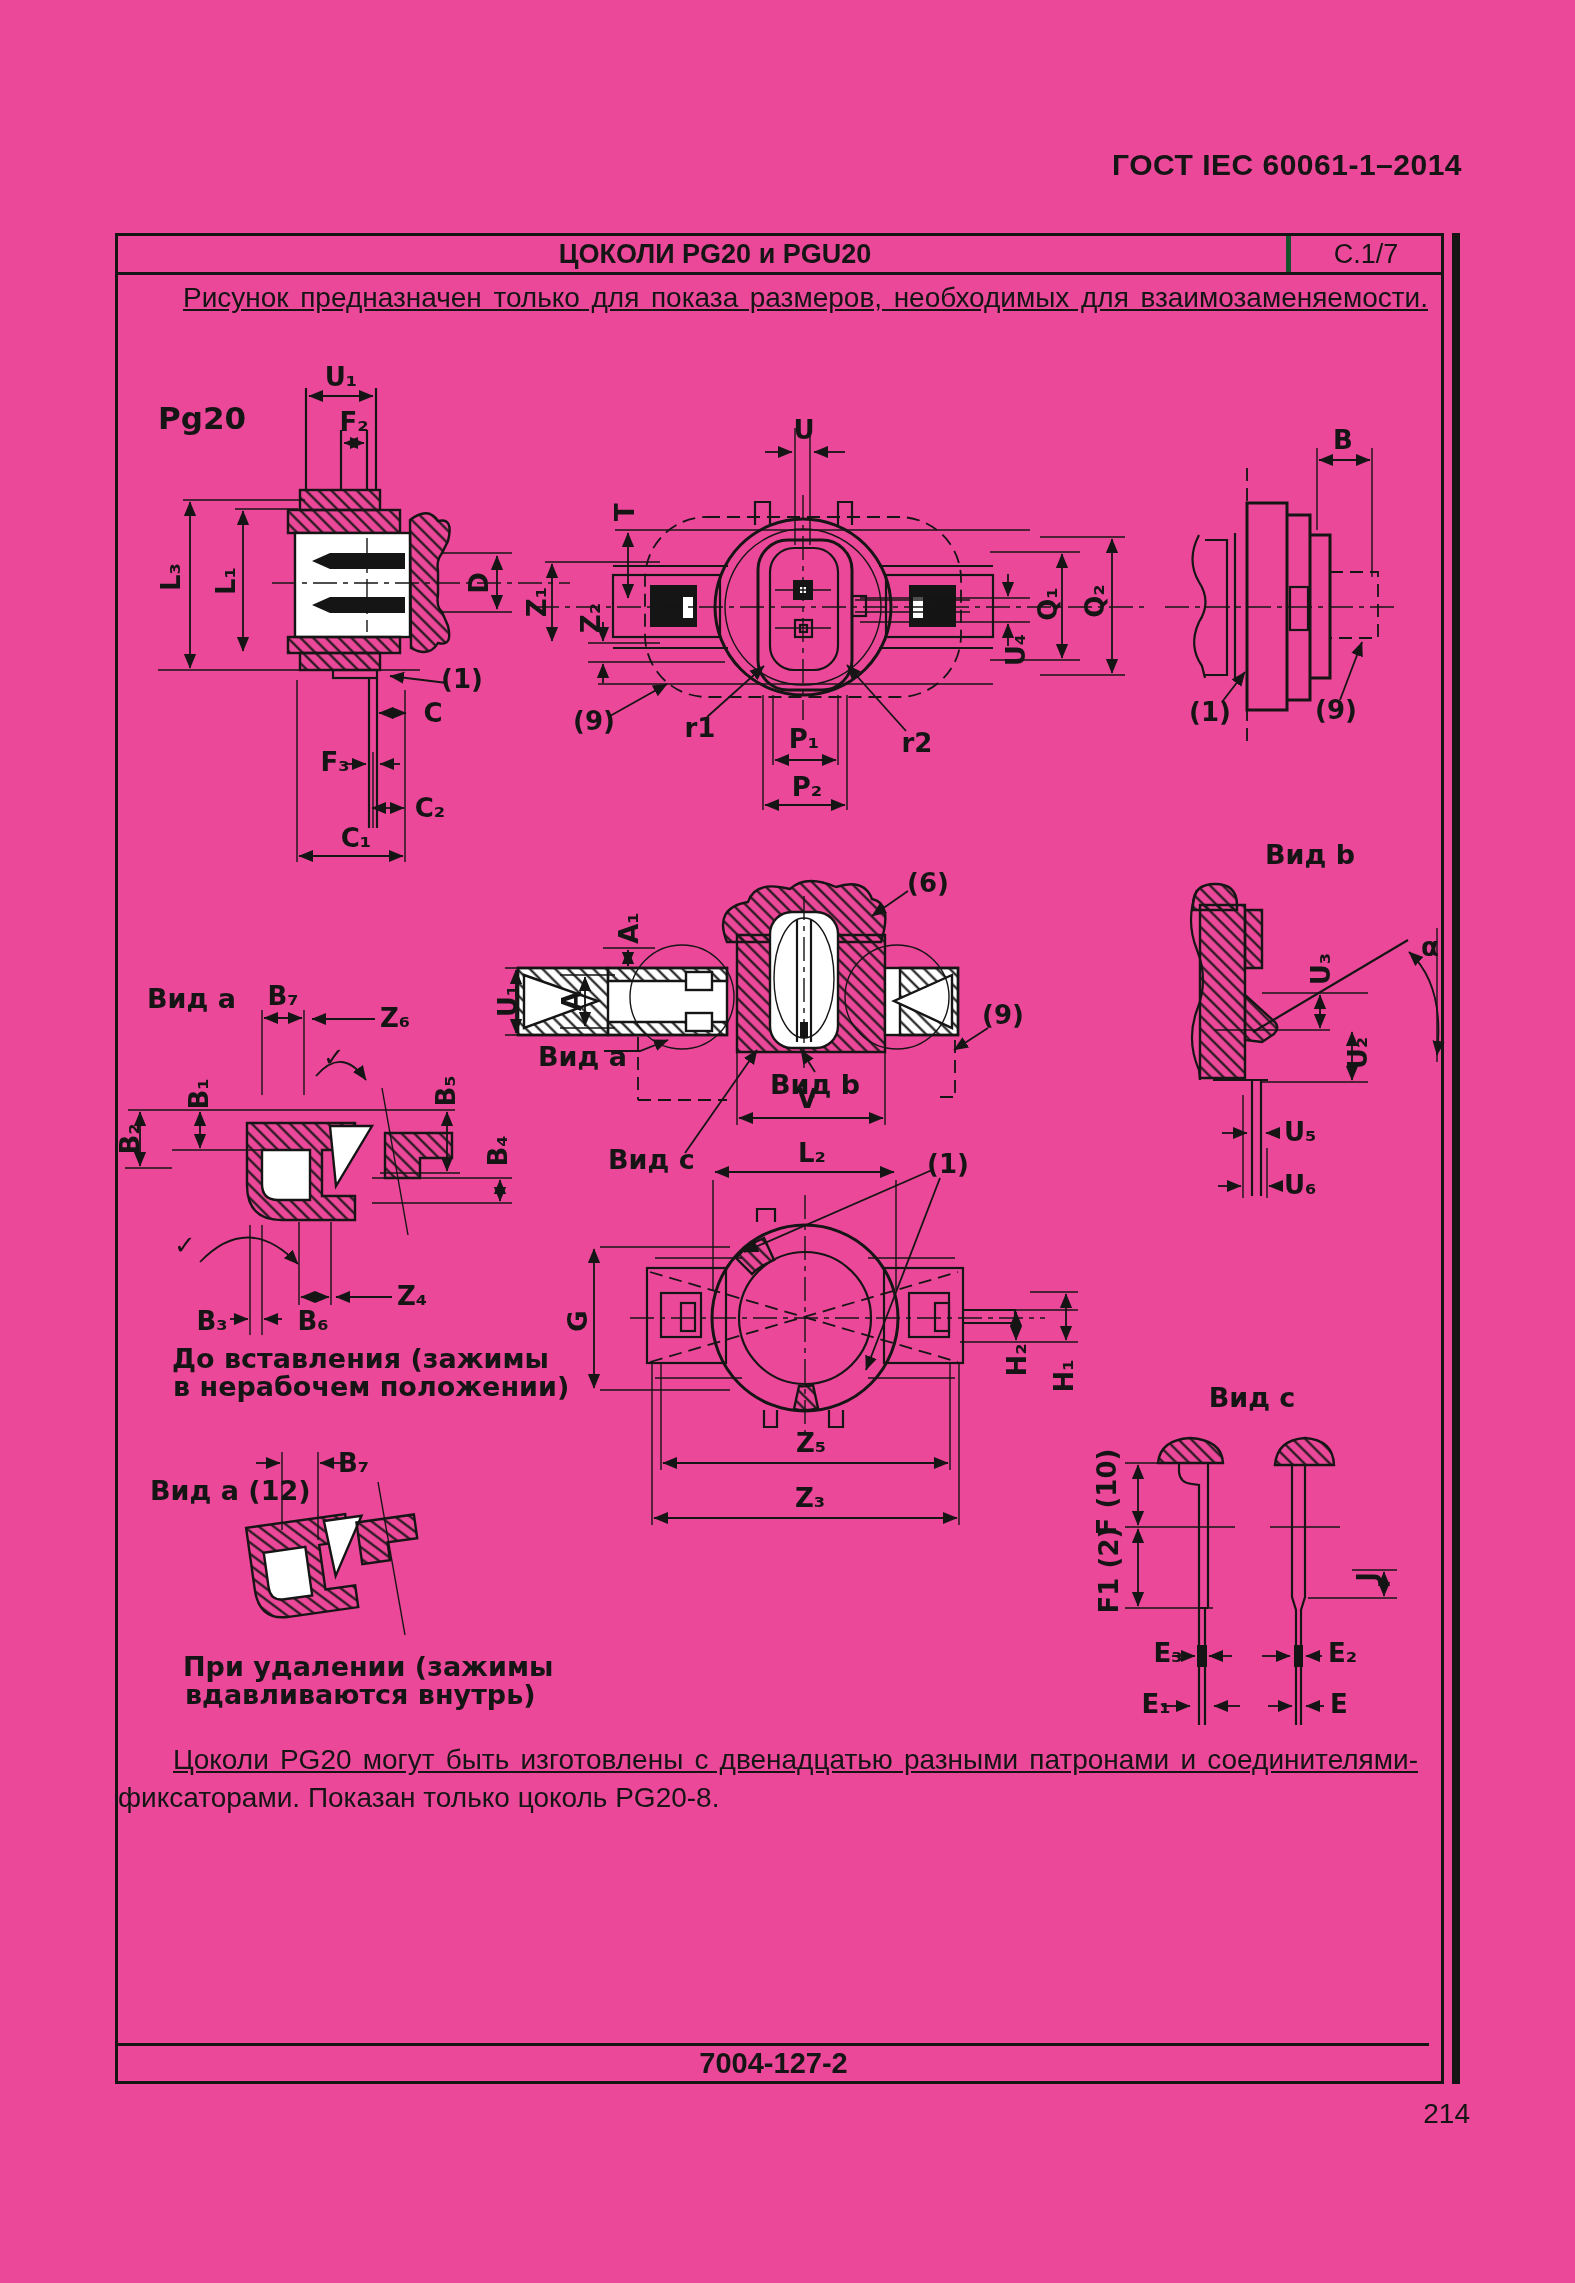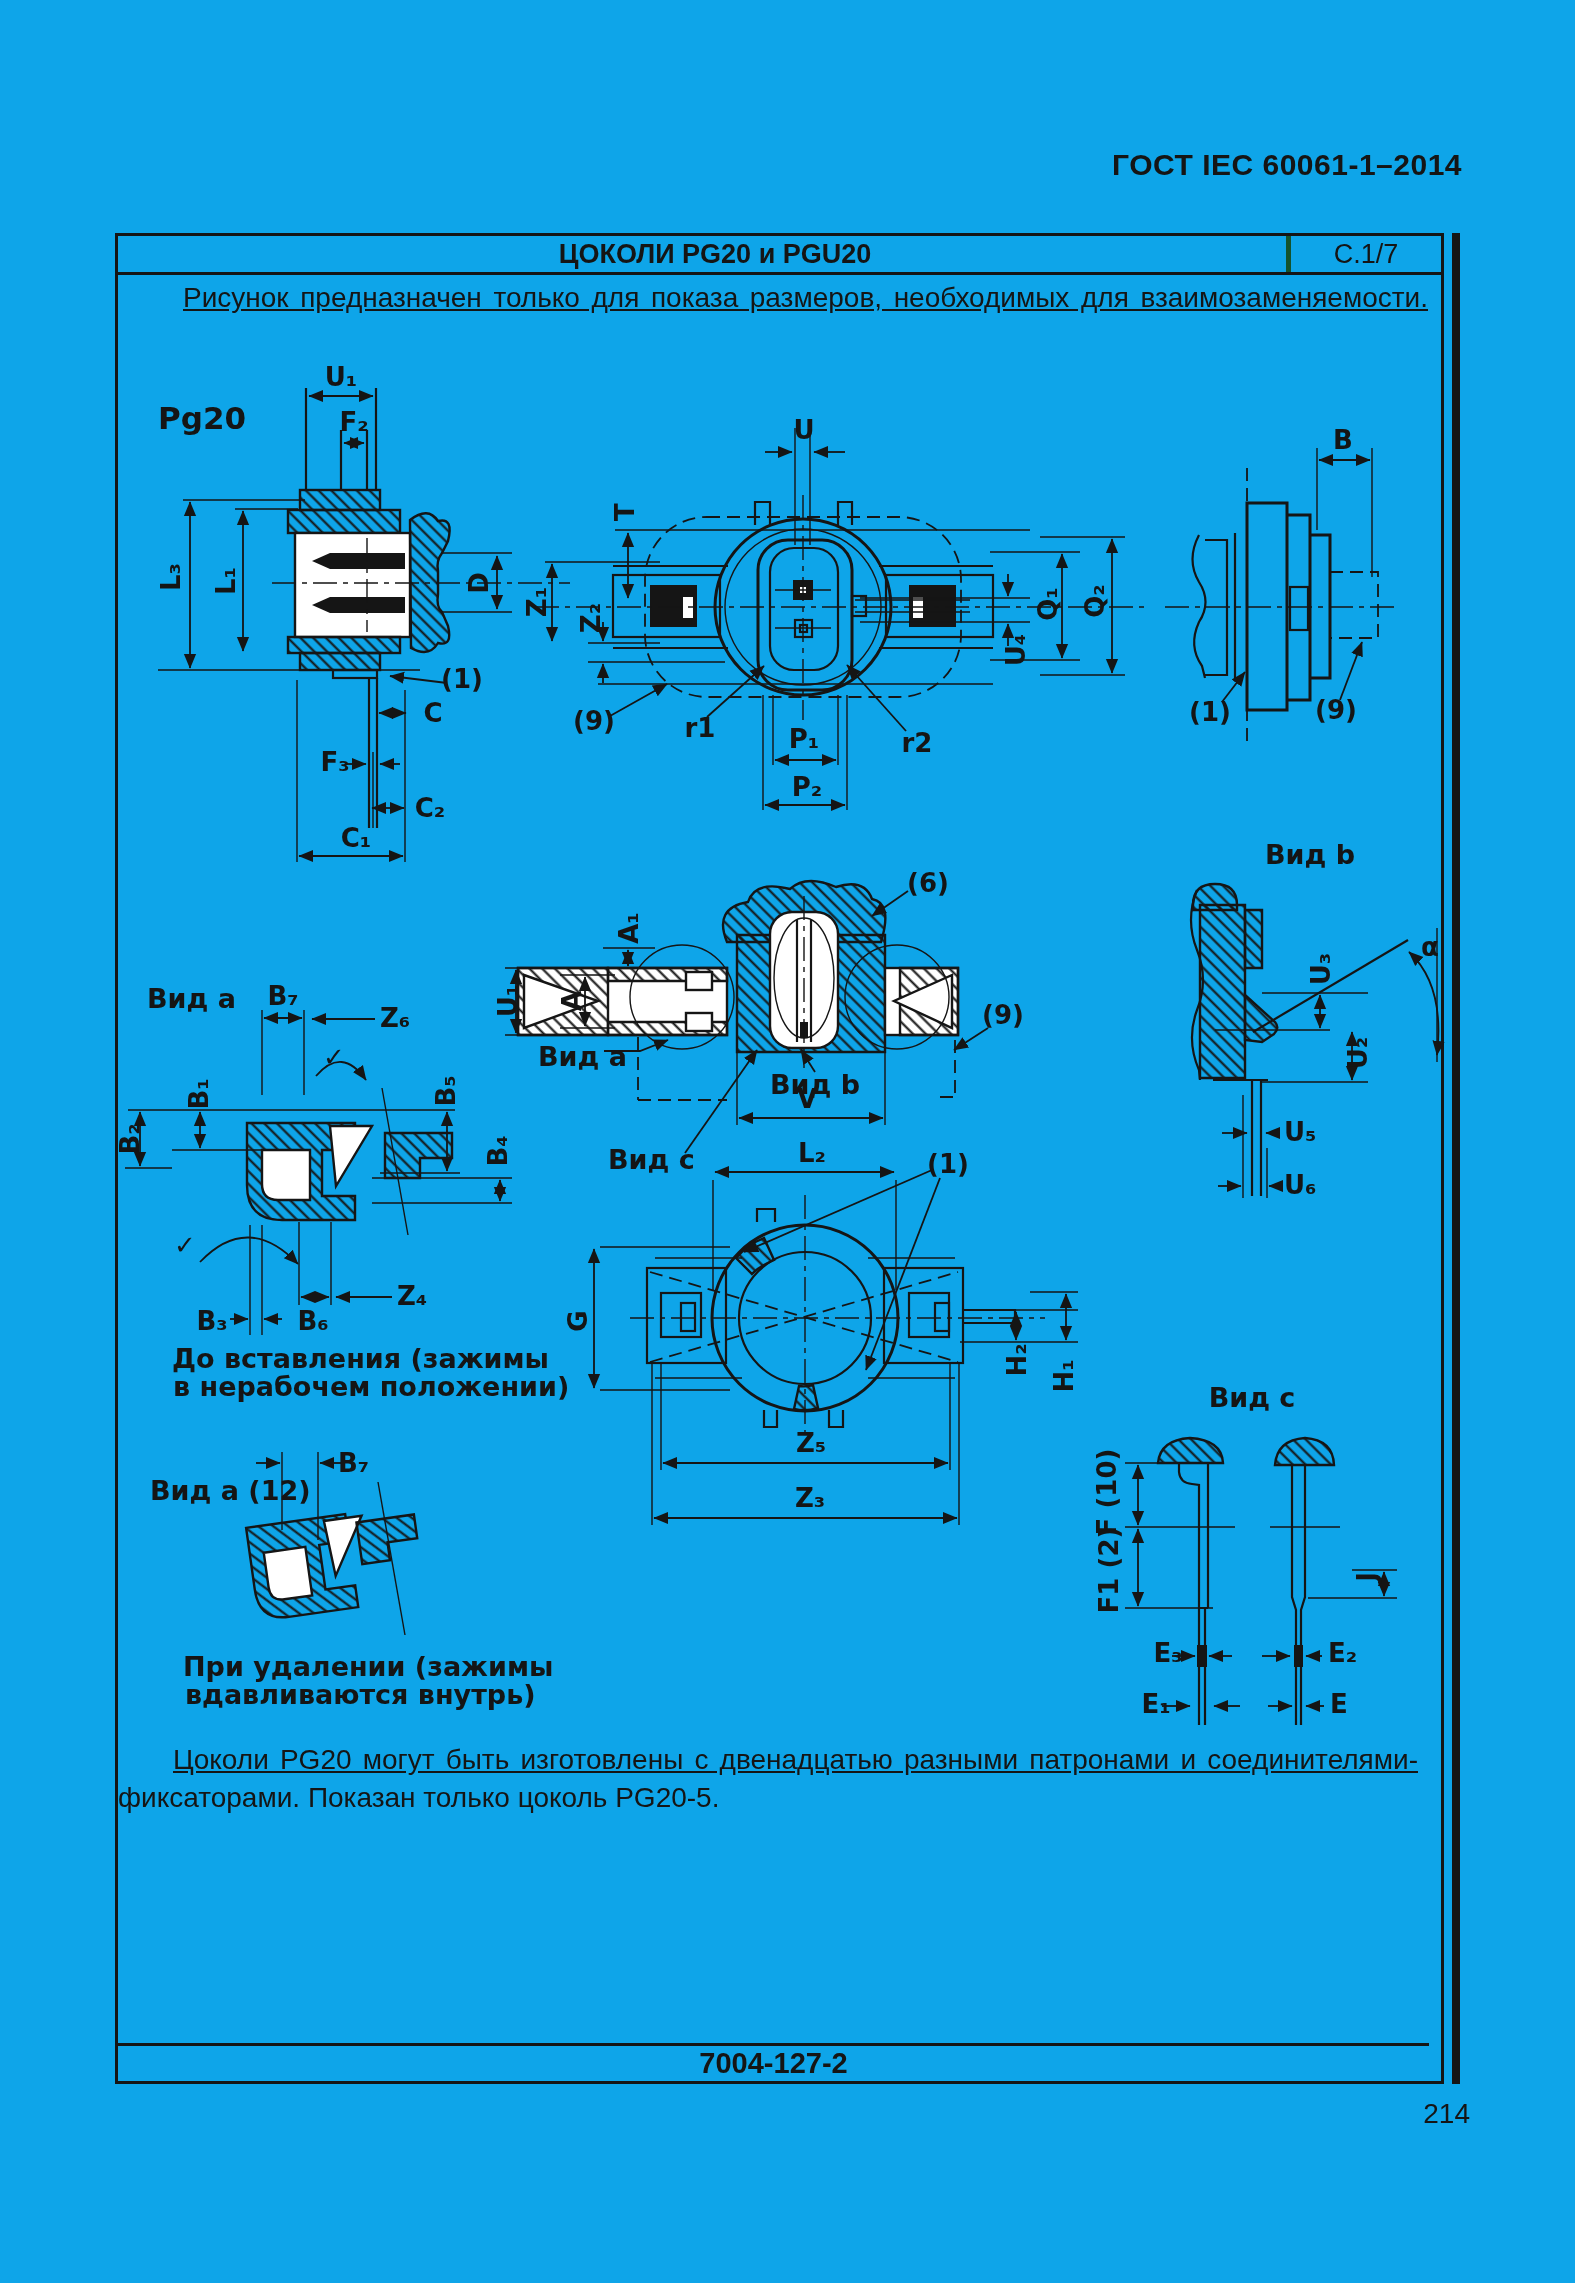--- a/index.html
+++ b/index.html
@@ -1,16 +1,16 @@
 <!DOCTYPE html>
 <html><head>
 <meta charset="utf-8">
 <style>
   html,body{margin:0;padding:0;background:#fff;}
-  .page{position:relative;width:1575px;height:2283px;background:#0ea5e9;overflow:hidden;
+  .page{position:relative;width:1575px;height:2283px;background:#ec4899;overflow:hidden;
         font-family:"Liberation Sans",sans-serif;color:#151515;}
   .running-head{position:absolute;left:900px;top:148px;width:562px;text-align:right;
         font-size:30px;font-weight:bold;letter-spacing:.5px;}
   .sheet{position:absolute;left:115px;top:233px;width:1329px;height:1851px;
         border:3px solid #151515;box-sizing:border-box;}
   .sheet-head{display:flex;height:36px;border-bottom:3px solid #151515;}
   .sheet-head .cell-title{flex:1;display:flex;align-items:center;justify-content:center;
         font-size:27px;font-weight:bold;margin-left:26px;}
   .sheet-head .cell-no{width:150px;border-left:5px solid #14532d;display:flex;
         align-items:center;justify-content:center;font-size:27px;}
@@ -50,21 +50,21 @@
   <div class="sheet">
     <div class="sheet-head">
       <div class="cell-title">ЦОКОЛИ PG20 и PGU20</div>
       <div class="cell-no">С.1/7</div>
     </div>
     <div class="intro">
       <div class="jline ind">Рисунок предназначен только для показа размеров, необходимых для взаимозаменяемости.</div>
     </div>
     <div class="note">
       <div class="jline ind">Цоколи PG20 могут быть изготовлены с двенадцатью разными патронами и соединителями-</div>
-      <div>фиксаторами. Показан только цоколь PG20-5.</div>
+      <div>фиксаторами. Показан только цоколь PG20-8.</div>
     </div>
     <div class="sheet-foot">7004-127-2</div>
   </div>
 
   <div class="outer-rule"></div>
   <div class="page-number">214</div>
 
   <svg class="art" width="1575" height="2283" viewBox="0 0 1575 2283">
     <defs>
       <pattern id="hp" width="9" height="9" patternUnits="userSpaceOnUse" patternTransform="rotate(-45)">

